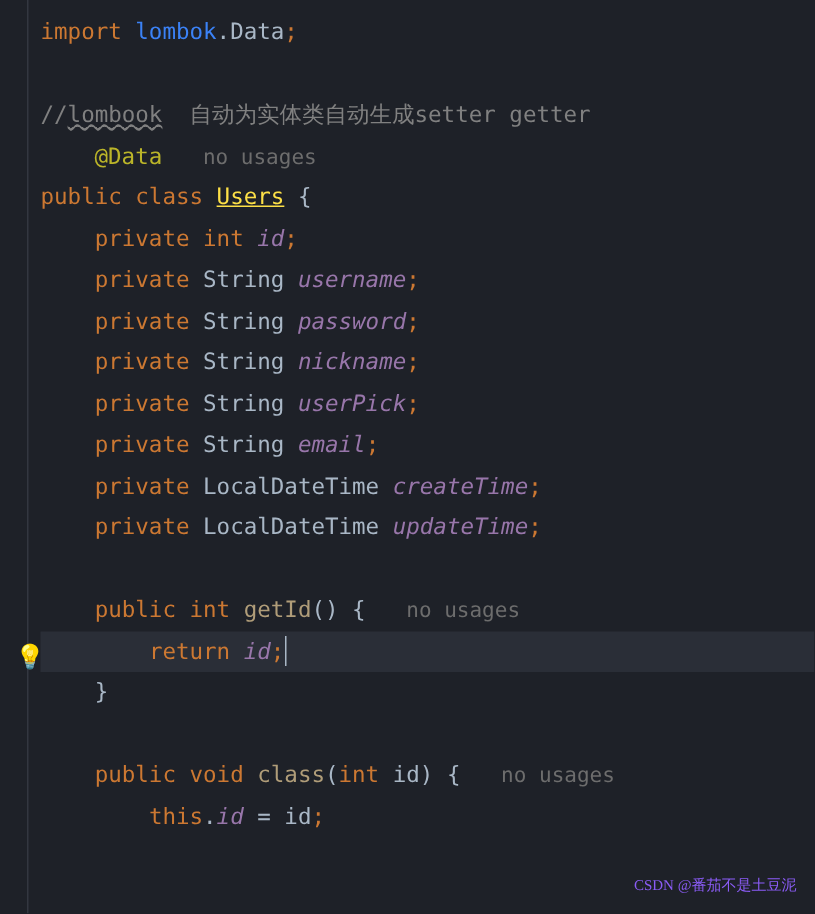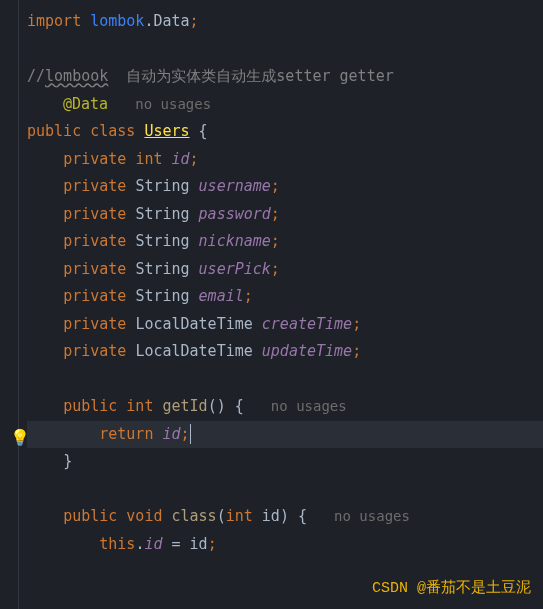--- a/index.html
+++ b/index.html
@@ -67,23 +67,23 @@
       position: absolute;
       left: -17px;
       top: 3px;
       color: #f0c040;
       font-size: 16px;
     }
     .watermark {
       position: absolute;
       right: 12px;
       bottom: 12px;
-      color: #eab308;
-      font-size: 15px;
-      font-family: Liberation Mono, monospace;
+      color: #8b5cf6;
+      font-size: 10px;
+      font-family: Liberation Serif, serif;
       pointer-events: none;
     }
   </style>
 </head>
 <body>
 
 <div class="editor">
   <div class="gutter"></div>
   <div class="code-area">
 

